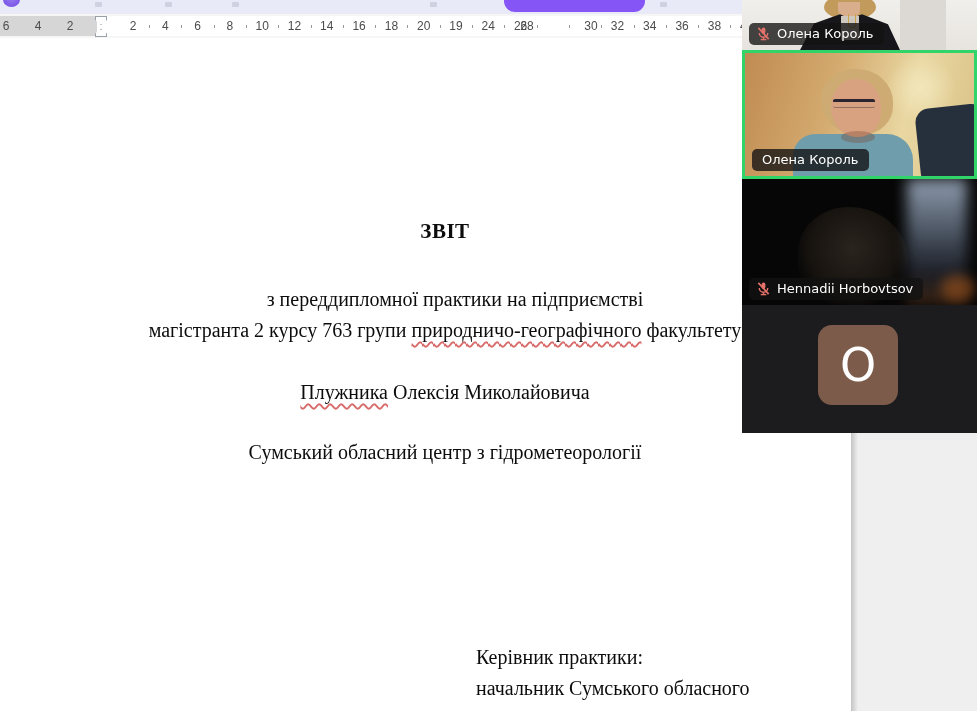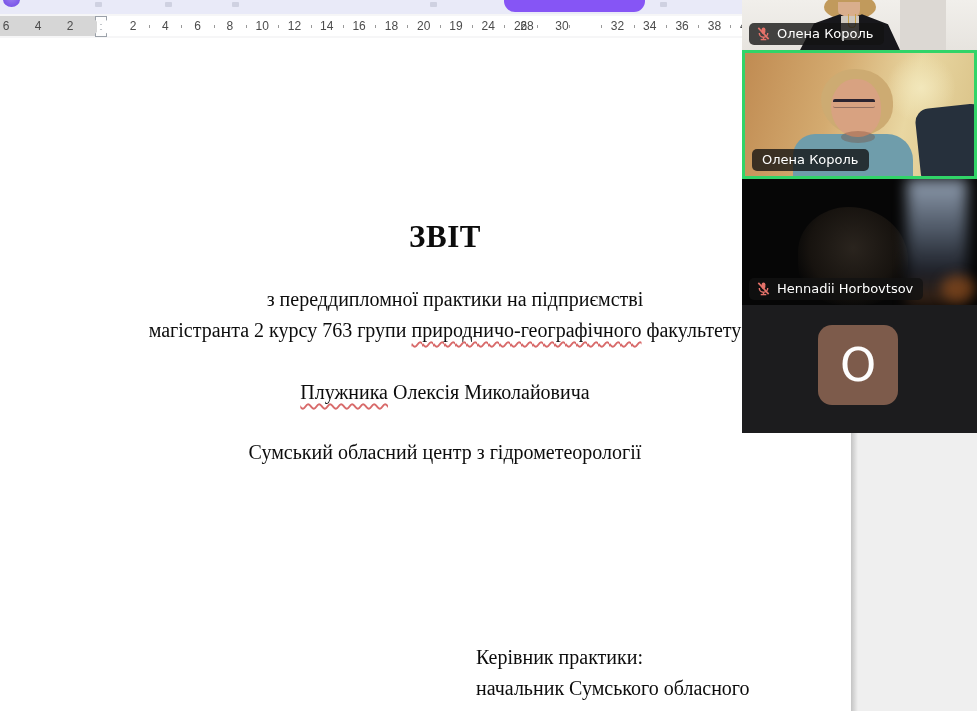--- a/index.html
+++ b/index.html
@@ -35,21 +35,21 @@
   .indent-square{position:absolute;left:95px;top:24px;width:12px;height:7px;background:#fdfdfd;
     border:1px solid #9aa0a8;}
 
   
   .app-bg{position:absolute;left:851px;top:38px;width:126px;height:673px;background:#efefef;}
   .page{position:absolute;left:0;top:38px;width:851px;height:673px;background:#ffffff;}
   .page::after{content:"";position:absolute;right:-7px;top:0;width:7px;height:100%;
     background:linear-gradient(90deg,rgba(0,0,0,.18),rgba(0,0,0,0));}
   .docline{position:absolute;left:0;width:890px;text-align:center;color:#0c0c0c;
     font-family:"Liberation Serif",serif;font-size:20px;white-space:nowrap;}
-  .doc-title{top:181px;font-size:31px;font-weight:bold;letter-spacing:.5px;}
+  .doc-title{top:181px;font-size:21px;font-weight:bold;letter-spacing:.5px;}
   .dl1{top:250px;padding-left:20px;}
   .dl2{top:281px;}
   .dl3{top:343px;}
   .dl4{top:403px;}
   .dl-tab{left:476px;width:auto;text-align:left;}
   .dl5{top:608px;}
   .dl6{top:639px;}
   .spell{ text-decoration:underline;text-decoration-style:wavy;
     text-decoration-color:var(--wavy-red);text-decoration-thickness:2px;text-underline-offset:4px;}
 
@@ -143,21 +143,21 @@
         <span class="rnum" style="left: 262.2px;">10</span>
         <span class="rnum" style="left: 294.5px;">12</span>
         <span class="rnum" style="left: 326.8px;">14</span>
         <span class="rnum" style="left: 359.1px;">16</span>
         <span class="rnum" style="left: 391.4px;">18</span>
         <span class="rnum" style="left: 423.7px;">20</span>
         <span class="rnum" style="left: 456px;">19</span>
         <span class="rnum" style="left: 488.3px;">24</span>
         <span class="rnum" style="left: 520.6px;">26</span>
         <span class="rnum" style="left: 527px;">28</span>
-        <span class="rnum" style="left: 562px;">30</span>
+        <span class="rnum" style="left: 591px;">30</span>
         <span class="rnum" style="left: 617.5px;">32</span>
         <span class="rnum" style="left: 649.8px;">34</span>
         <span class="rnum" style="left: 682.1px;">36</span>
         <span class="rnum" style="left: 714.4px;">38</span>
         <span class="rnum" style="left: 746.7px;">40</span>
         <span class="rtick" style="left: 149px;"></span>
         <span class="rtick" style="left: 181.3px;"></span>
         <span class="rtick" style="left: 213.6px;"></span>
         <span class="rtick" style="left: 245.9px;"></span>
         <span class="rtick" style="left: 278.2px;"></span>

